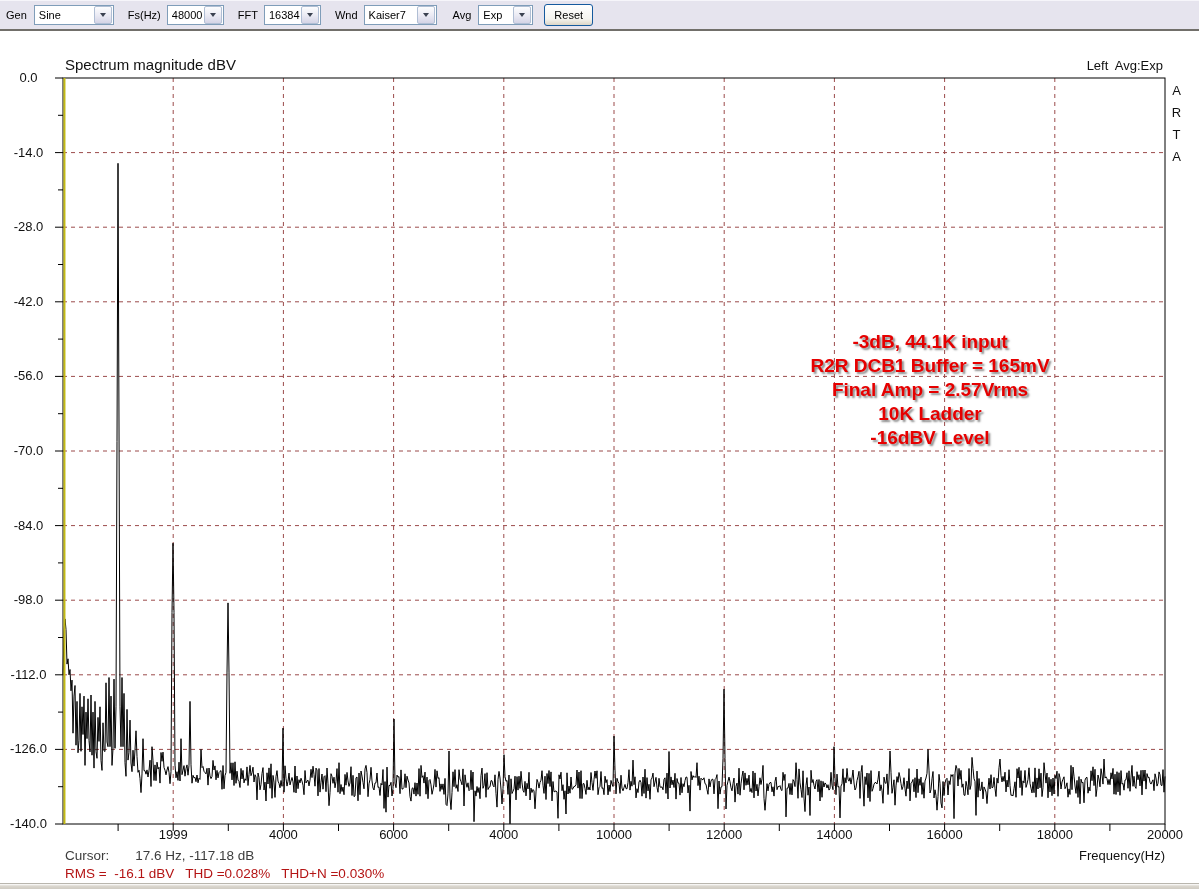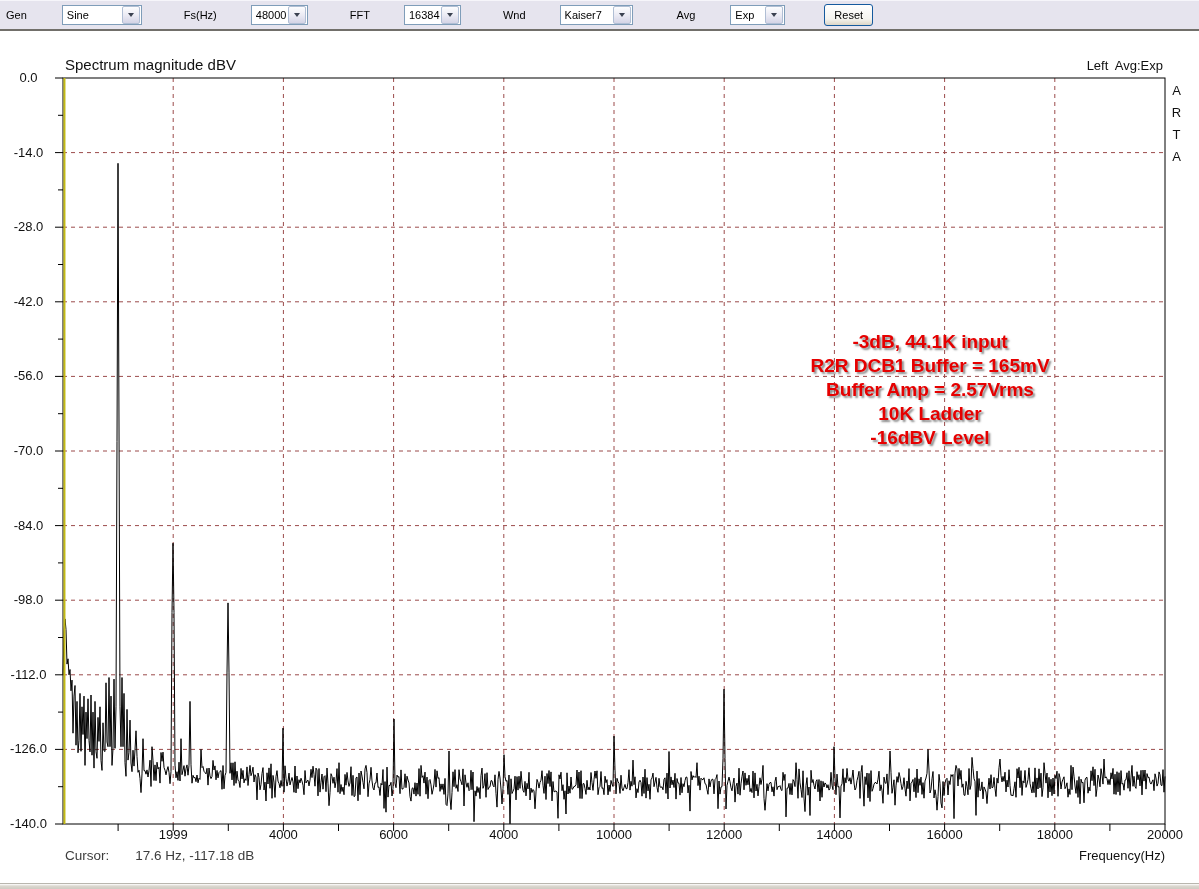--- a/index.html
+++ b/index.html
@@ -1,21 +1,21 @@
 <!DOCTYPE html>
 <html><head>
 <meta charset="utf-8">
 <style>
   html,body{margin:0;padding:0;background:#9a9a9a;}
   .page{position:relative;width:1199px;height:889px;background:#ffffff;overflow:hidden;
         font-family:"Liberation Sans",sans-serif;-webkit-font-smoothing:none;}
   
   .toolbar{position:absolute;left:0;top:0;width:1199px;height:31px;background:#e6e4ee;
            border-top:1px solid #f6f5fa;border-bottom:2px solid #716f6a;
-           display:flex;align-items:center;box-sizing:border-box;gap:28px;}
+           display:flex;align-items:center;box-sizing:border-box;}
   .tlabel{font-size:11px;color:#000;}
   .combo{display:flex;align-items:center;background:#fff;border:1px solid #7f9db9;height:20px;box-sizing:border-box;}
   .combo-value{flex:1;padding:0 4px;font-size:11px;color:#000;white-space:nowrap;overflow:hidden;}
   .combo-btn{width:16px;height:16px;margin:1px;border:1px solid #b0bed4;border-radius:2px;
              background:linear-gradient(180deg,#fdfdfe 0%,#e9e9f3 55%,#d4d4e6 100%);
              display:flex;align-items:center;justify-content:center;flex:none;}
   .arrow{width:0;height:0;border-left:3px solid transparent;border-right:3px solid transparent;border-top:4px solid #3a4150;}
   .reset-btn{height:22px;padding:0 9px;font-size:11px;font-family:"Liberation Sans",sans-serif;
              color:#000;border:1px solid #155a9e;border-radius:3px;
              background:linear-gradient(180deg,#ffffff 0%,#f4f3ee 70%,#dcd6c8 100%);}
@@ -172,23 +172,24 @@
       <div class="xlab" style="left: 909.6px; top: 827px;">16000</div>
       <div class="xlab" style="left: 1019.8px; top: 827px;">18000</div>
       <div class="xlab" style="left: 1130px; top: 827px;">20000</div>
     </div>
 
   <div class="abs freq-label">Frequency(Hz)</div>
 
   <div class="abs annotation" id="annotation" style="color: rgb(230, 0, 0);">
       <div>-3dB, 44.1K input</div>
       <div>R2R DCB1 Buffer = 165mV</div>
-      <div>Buffer Amp = 2.57Vrms</div>
+      <div>Final Amp = 2.57Vrms</div>
       <div>10K Ladder</div>
       <div>-16dBV Level</div>
     </div>
 
   <div class="abs cursor-line-text">
     <span>Cursor:</span><span class="val">17.6 Hz, -117.18 dB</span>
   </div>
+  <div class="abs rms-line">RMS =  -16.1 dBV   THD =0.028%   THD+N =0.030%</div>
 
   <div class="abs bottom-strip"></div>
 </div>
 
 </body></html>

